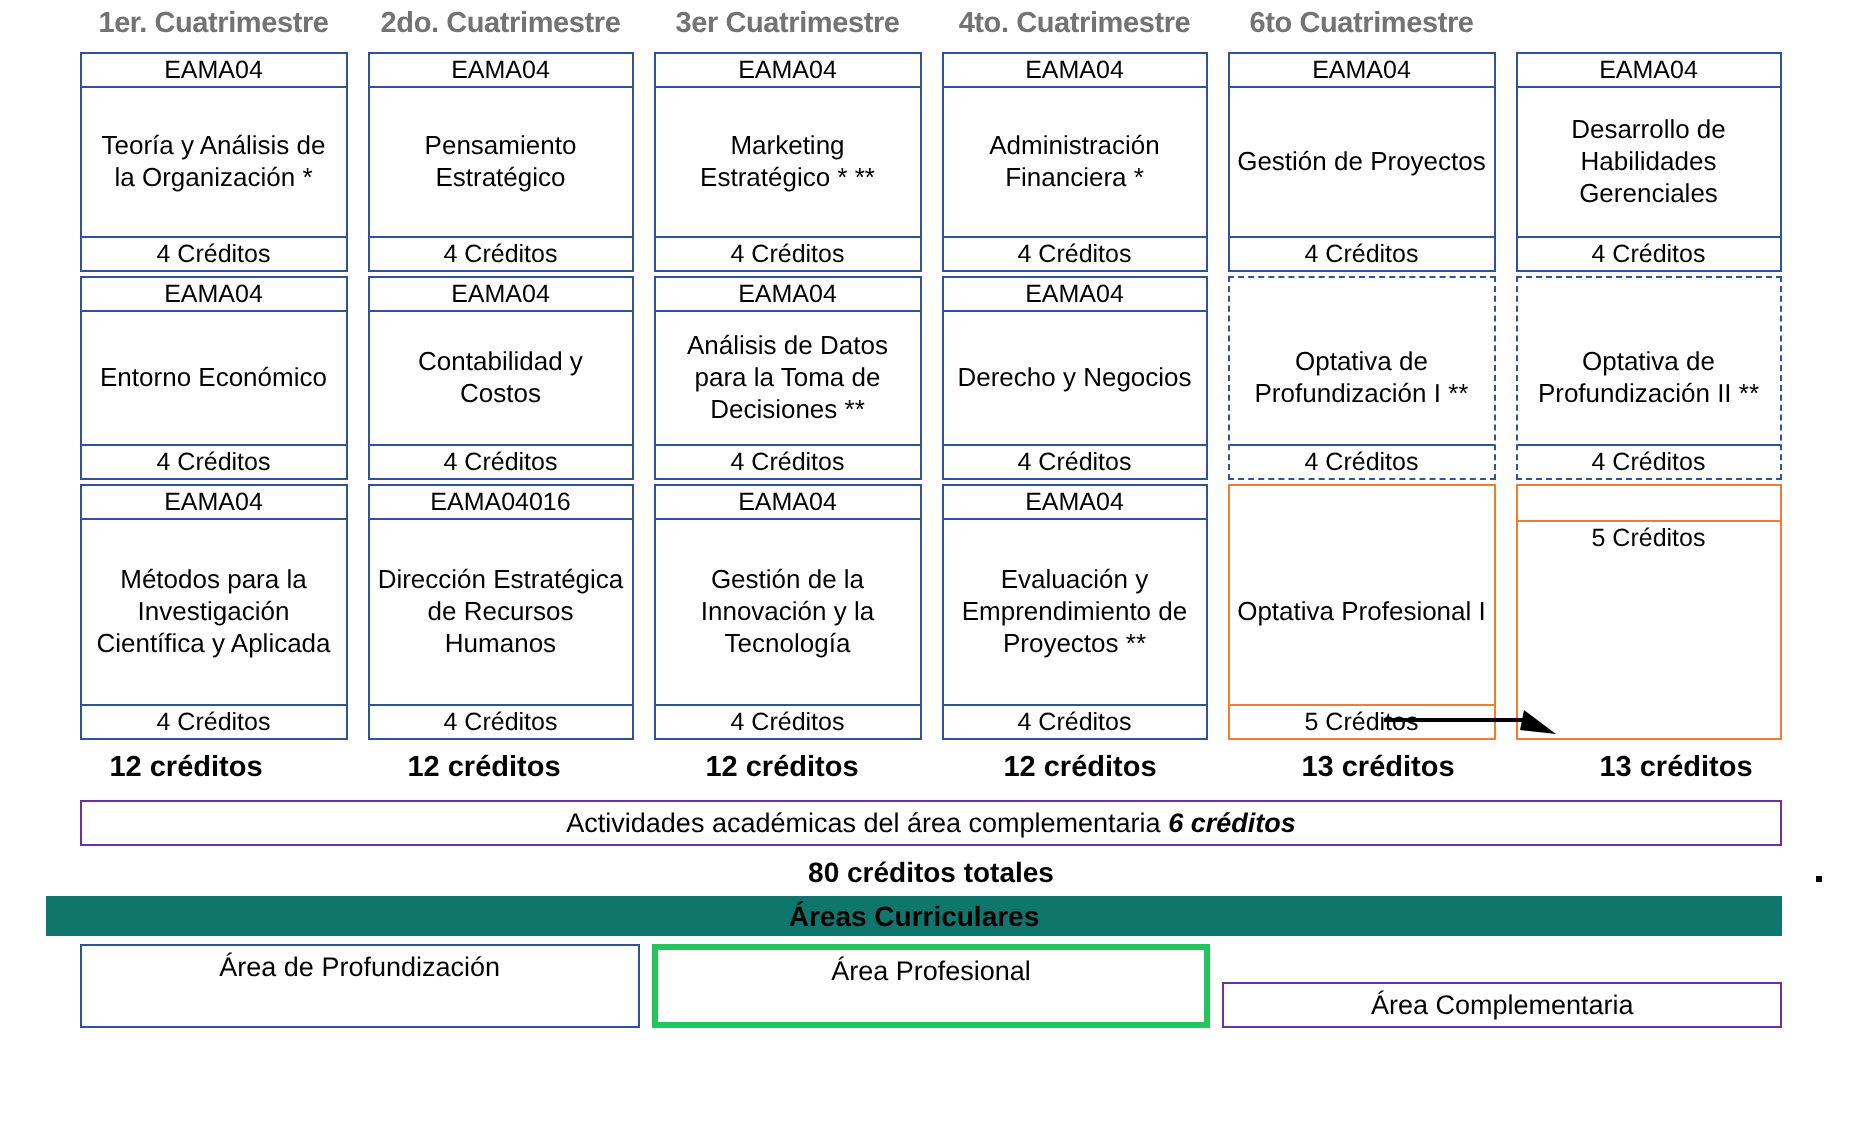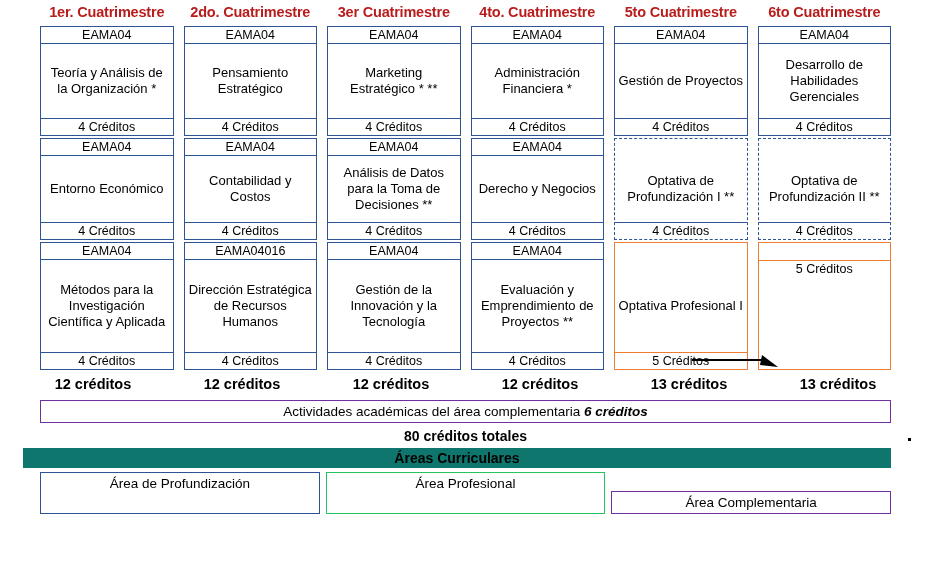--- a/index.html
+++ b/index.html
@@ -21,21 +21,21 @@
     padding:0 40px 0 40px;
     box-sizing:border-box;
     width:931px;
     height:24px;
     align-items:center;
   }
   .hdr{
     text-align:center;
     font-weight:bold;
     font-size:14.5px;
-    color:#b91c1c;
+    color:#737373;
     letter-spacing:-0.2px;
     white-space:nowrap;
   }
 
   
   .grid{
     display:grid;
     grid-template-columns:repeat(6,1fr);
     column-gap:10px;
     row-gap:12px;
@@ -135,21 +135,21 @@
     column-gap:6px;
     margin:4px 40px 0 40px;
   }
   .area{
     text-align:center;
     font-size:13.5px;
     padding:3px 0;
     box-sizing:border-box;
   }
   .area.blue{border:1px solid #2E5496;}
-  .area.orange{border:1px solid #22c55e;}
+  .area.orange{border:3px solid #22c55e;}
   .area.purple{border:1px solid #7030A0;margin-top:19px;}
 
   
   .arrow{
     position:absolute;
     left:690px;top:355px;
     width:95px;height:22px;
     pointer-events:none;
   }
   .dot{
@@ -161,21 +161,20 @@
 </head>
 <body>
 
 <div class="sheet">
 
   <div class="headers">
     <div class="hdr">1er. Cuatrimestre</div>
     <div class="hdr">2do. Cuatrimestre</div>
     <div class="hdr">3er Cuatrimestre</div>
     <div class="hdr">4to. Cuatrimestre</div>
-    <div class="hdr">5to Cuatrimestre</div>
     <div class="hdr">6to Cuatrimestre</div>
   </div>
 
   <div class="grid row1">
     <div class="card">
       <div class="code">EAMA04</div>
       <div class="name">Teoría y Análisis de la Organización *</div>
       <div class="credits">4 Créditos</div>
     </div>
     <div class="card">

